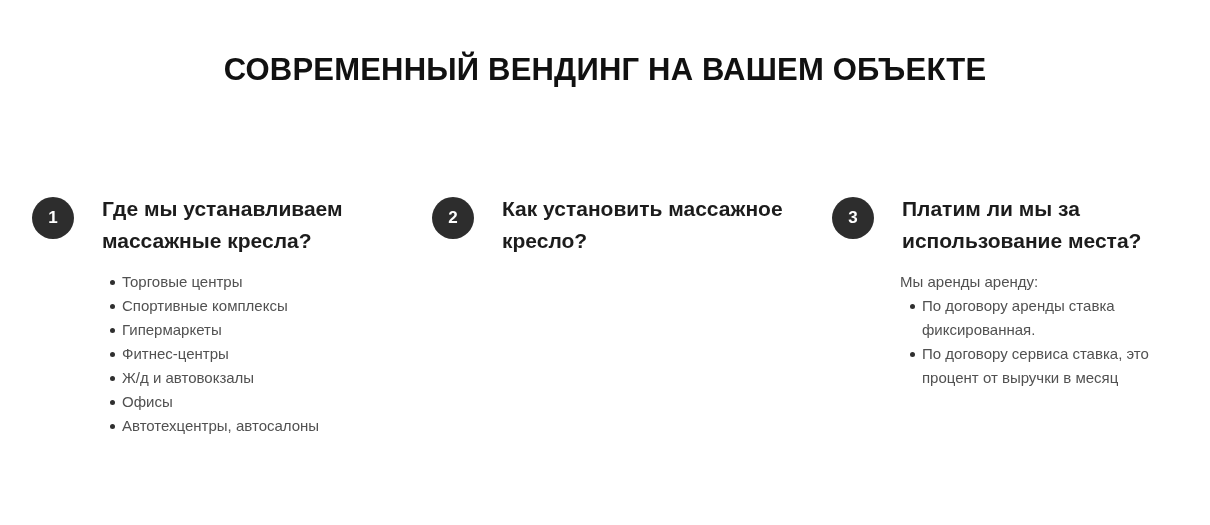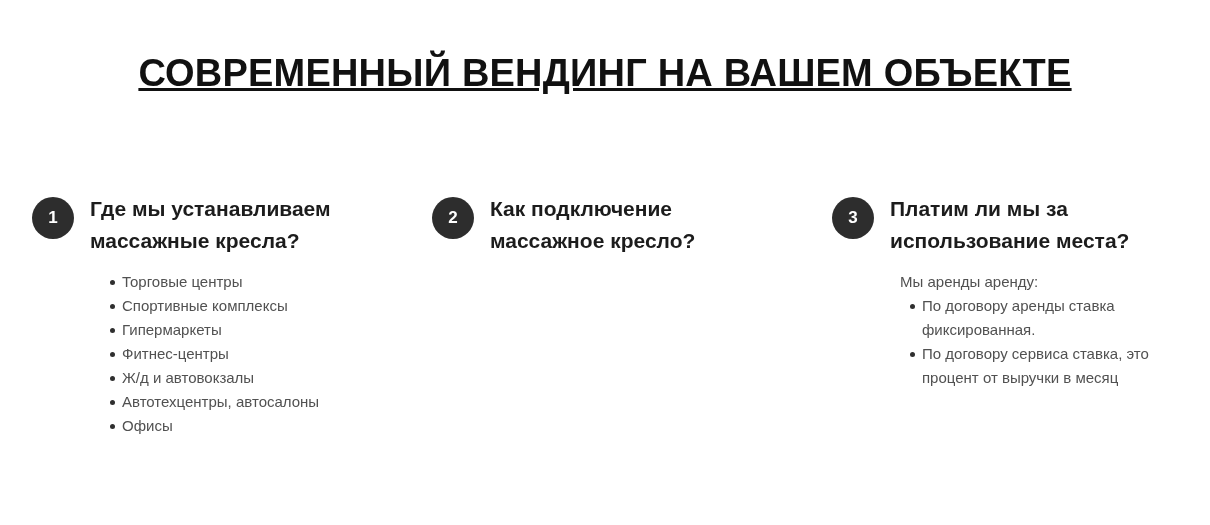--- a/index.html
+++ b/index.html
@@ -12,25 +12,24 @@
   .page {
     position: relative;
     width: 1210px; height: 525px;
     background: #ffffff;
   }
   .section-title {
     position: absolute;
     top: 52px; left: 0; right: 0;
     margin: 0;
     text-align: center;
-    font-size: 38px;
+    font-size: 31px;
     font-weight: 700;
     letter-spacing: 0.2px;
     color: #111111;
-    text-decoration: underline;
   }
   .columns {
     position: absolute;
     top: 197px; left: 32px;
     display: grid;
     grid-template-columns: 370px 370px 370px;
     column-gap: 30px;
   }
   .col-head {
     display: flex;
@@ -42,21 +41,21 @@
     border-radius: 50%;
     background: #2d2d2d;
     color: #ffffff;
     font-size: 17px;
     font-weight: 700;
     display: flex;
     align-items: center;
     justify-content: center;
   }
   .col-heading {
-    margin: -4px 0 0 16px;
+    margin: -4px 0 0 28px;
     font-size: 21px;
     font-weight: 700;
     line-height: 32px;
     color: #1c1c1c;
     max-width: 300px;
   }
   .intro {
     margin: 13px 0 0 68px;
     font-size: 15px;
     line-height: 24px;
@@ -101,31 +100,31 @@
           <span>1</span>
         </div>
         <h3 class="col-heading">Где мы устанавливаем массажные кресла?</h3>
       </div>
       <ul class="bullets">
           <li>Торговые центры</li>
           <li>Спортивные комплексы</li>
           <li>Гипермаркеты</li>
           <li>Фитнес-центры</li>
           <li>Ж/д и автовокзалы</li>
+          <li>Офисы</li>
           <li>Автотехцентры, автосалоны</li>
-          <li>Офисы</li>
         </ul>
     </div>
 
     <div class="col">
       <div class="col-head">
         <div class="badge">
           <span>2</span>
         </div>
-        <h3 class="col-heading">Как подключение массажное кресло?</h3>
+        <h3 class="col-heading">Как установить массажное кресло?</h3>
       </div>
     </div>
 
     <div class="col">
       <div class="col-head">
         <div class="badge">
           <span>3</span>
         </div>
         <h3 class="col-heading">Платим ли мы за использование места?</h3>
       </div>

